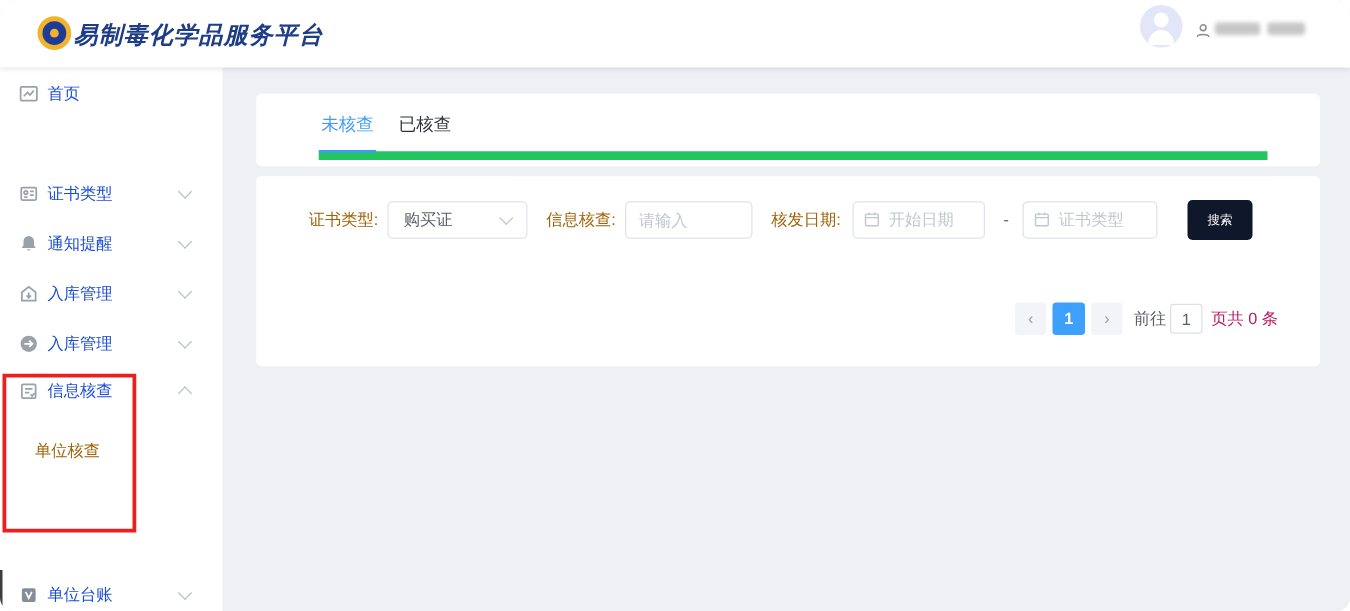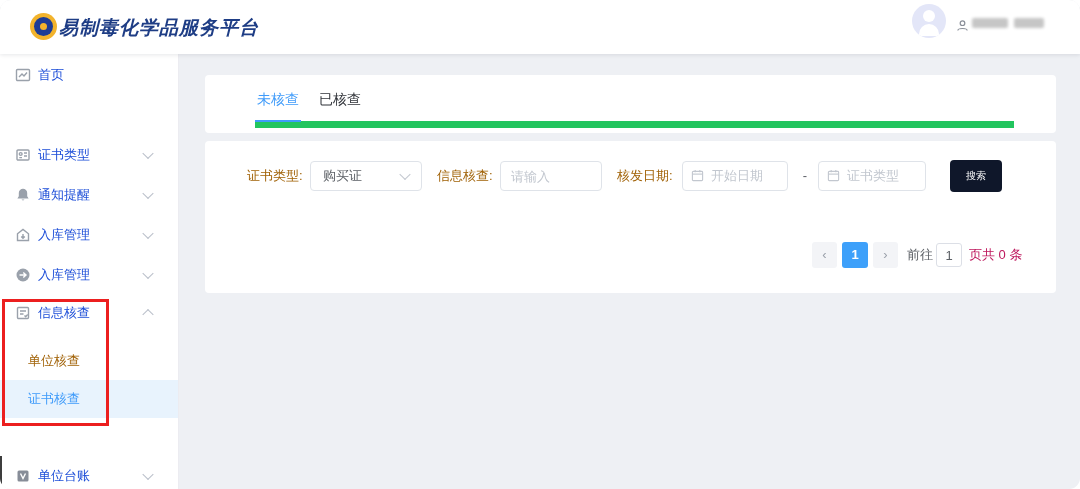--- a/index.html
+++ b/index.html
@@ -165,23 +165,20 @@
           <path d="M9.5 10.5 l1.2 1.2 2-2.2"></path>
       </svg>
       <span class="lbl">信息核查</span>
       <span class="chev up"></span>
     </div>
 
     <div class="smi" style="top:288px">
       <span class="lbl">单位核查</span>
     </div>
 
-    <div class="smi active" style="top:326px">
-      <span class="lbl">证书核查</span>
-    </div>
 
 
     <div class="mi" style="top:402px">
       <svg width="16" height="16" viewBox="0 0 16 16">
         <rect x="2.5" y="2.5" width="11" height="11" rx="1.5" fill="#878d98"></rect>
         <path d="M5.5 5.5 L8 10.5 L10.5 5.5" stroke="#fff" stroke-width="1.4" fill="none"></path>
       </svg>
       <span class="lbl">单位台账</span>
       <span class="chev down"></span>
     </div>

